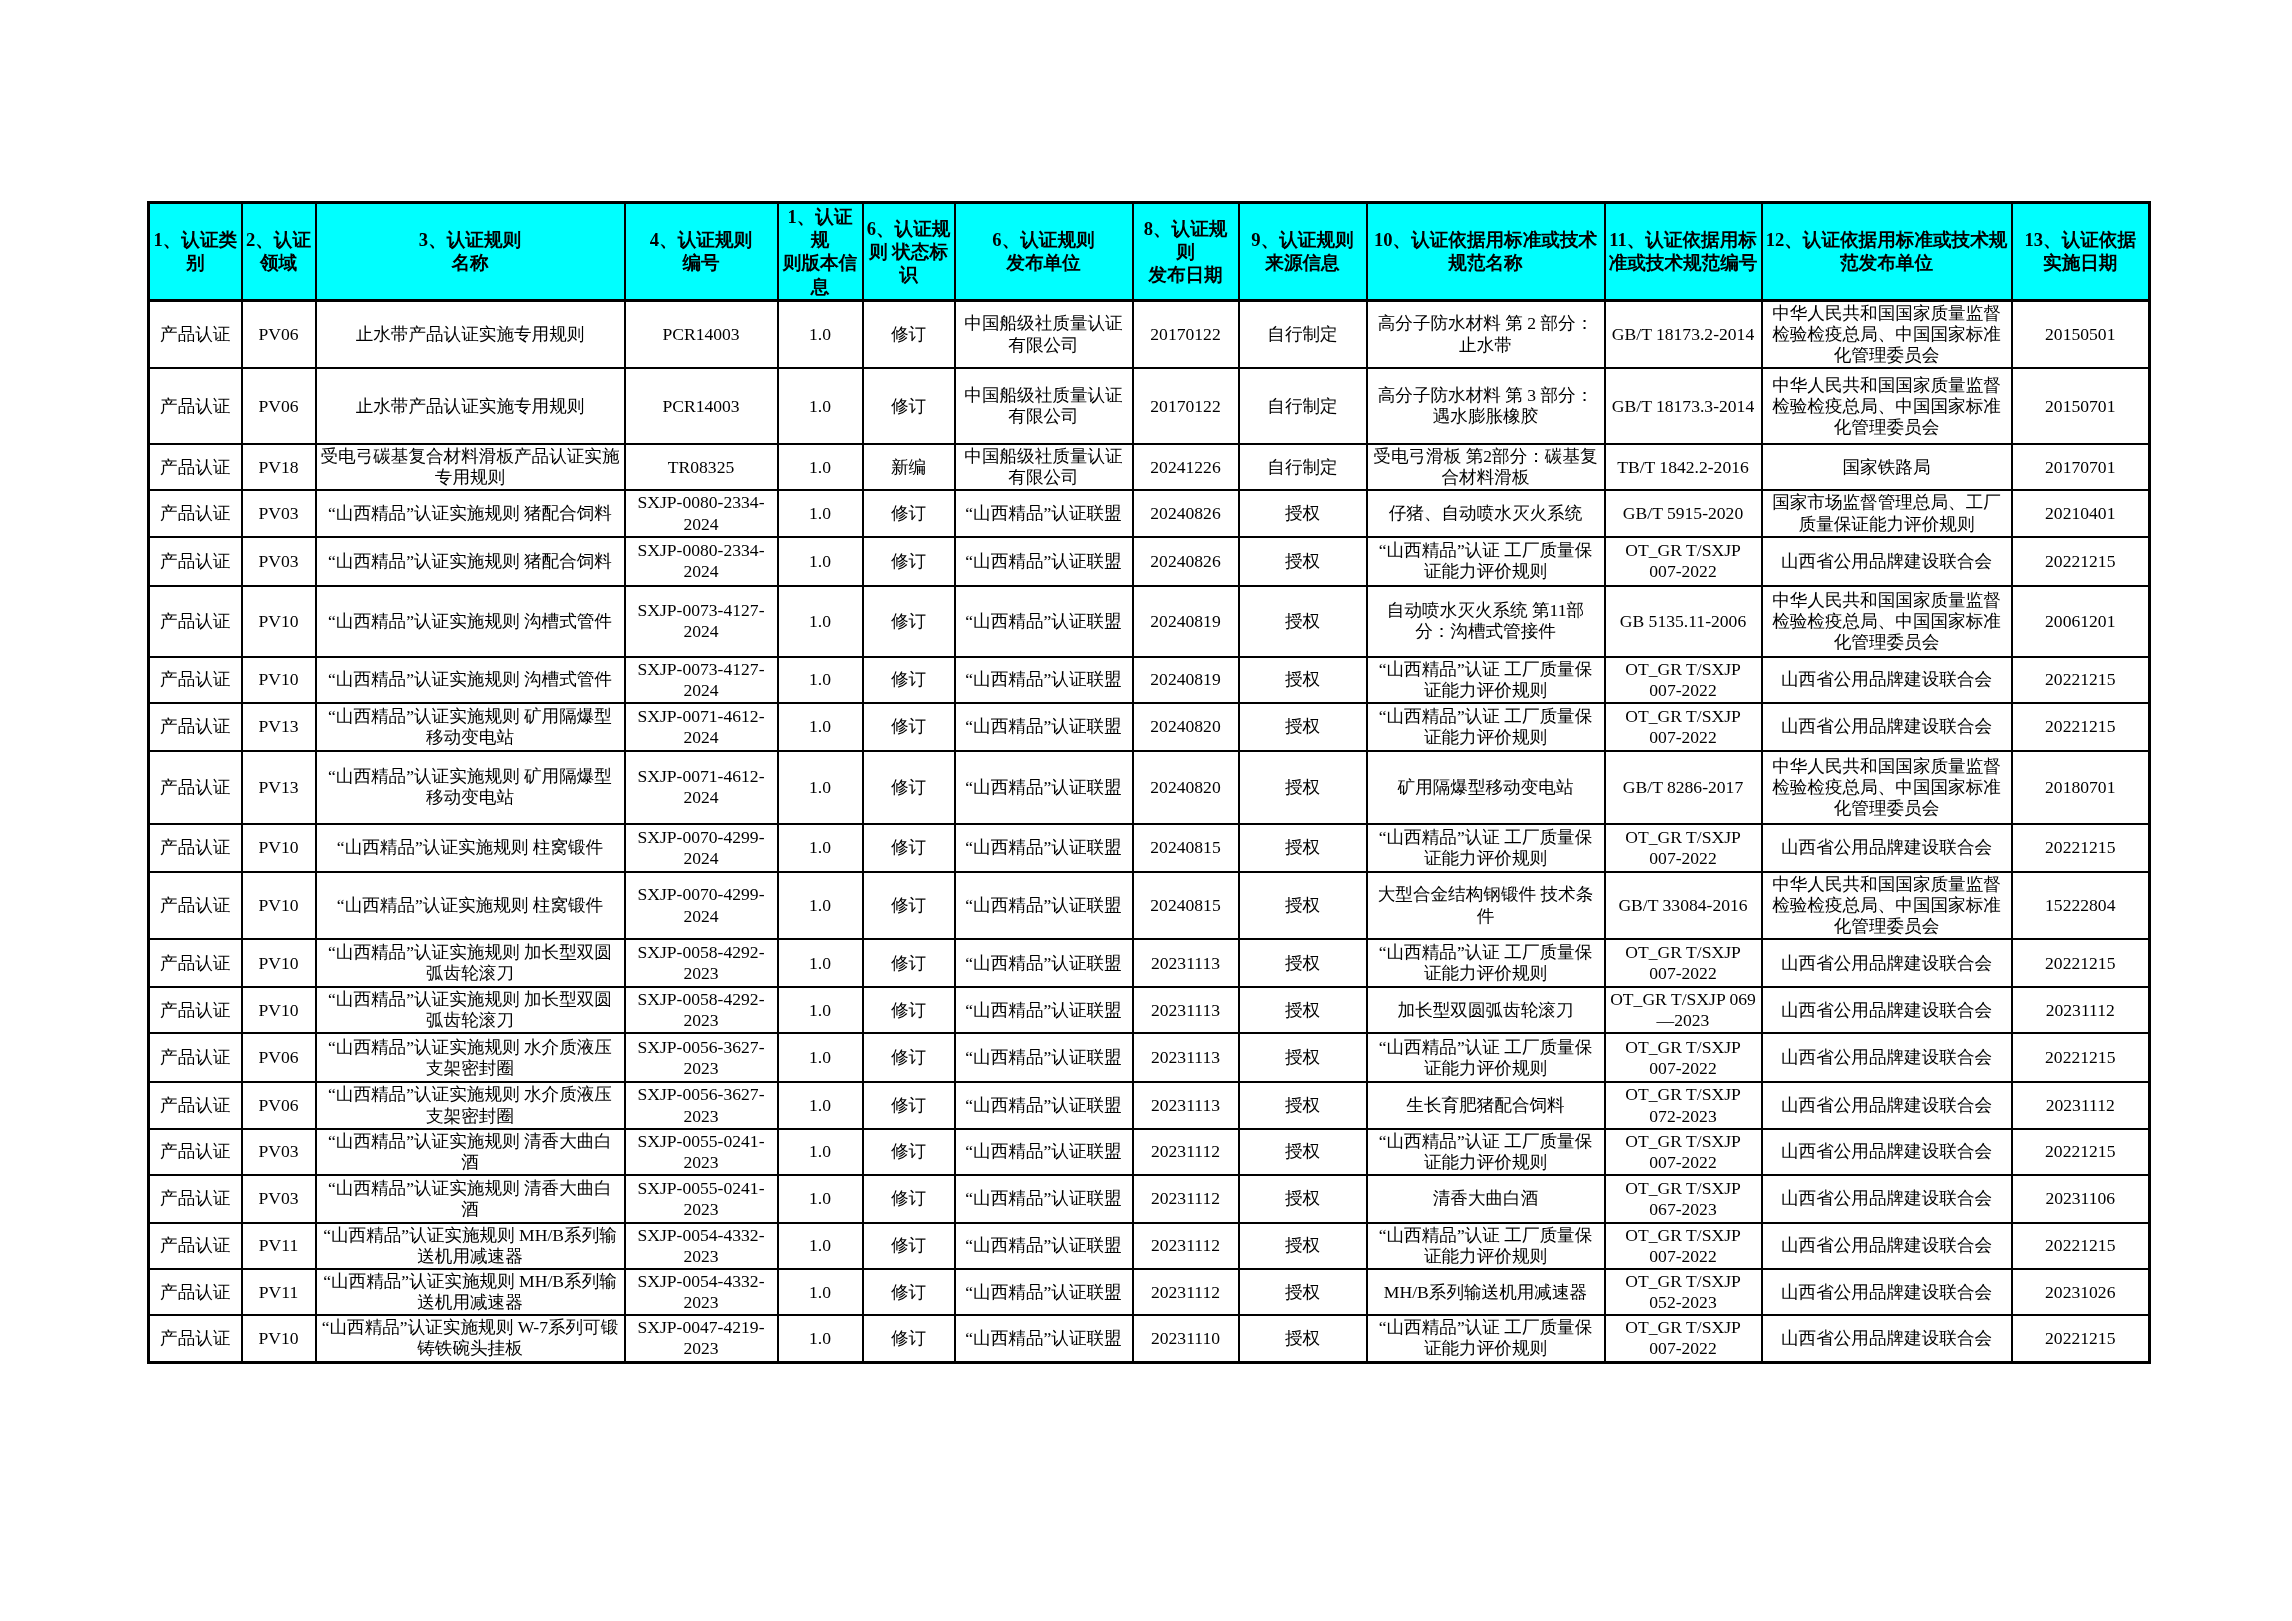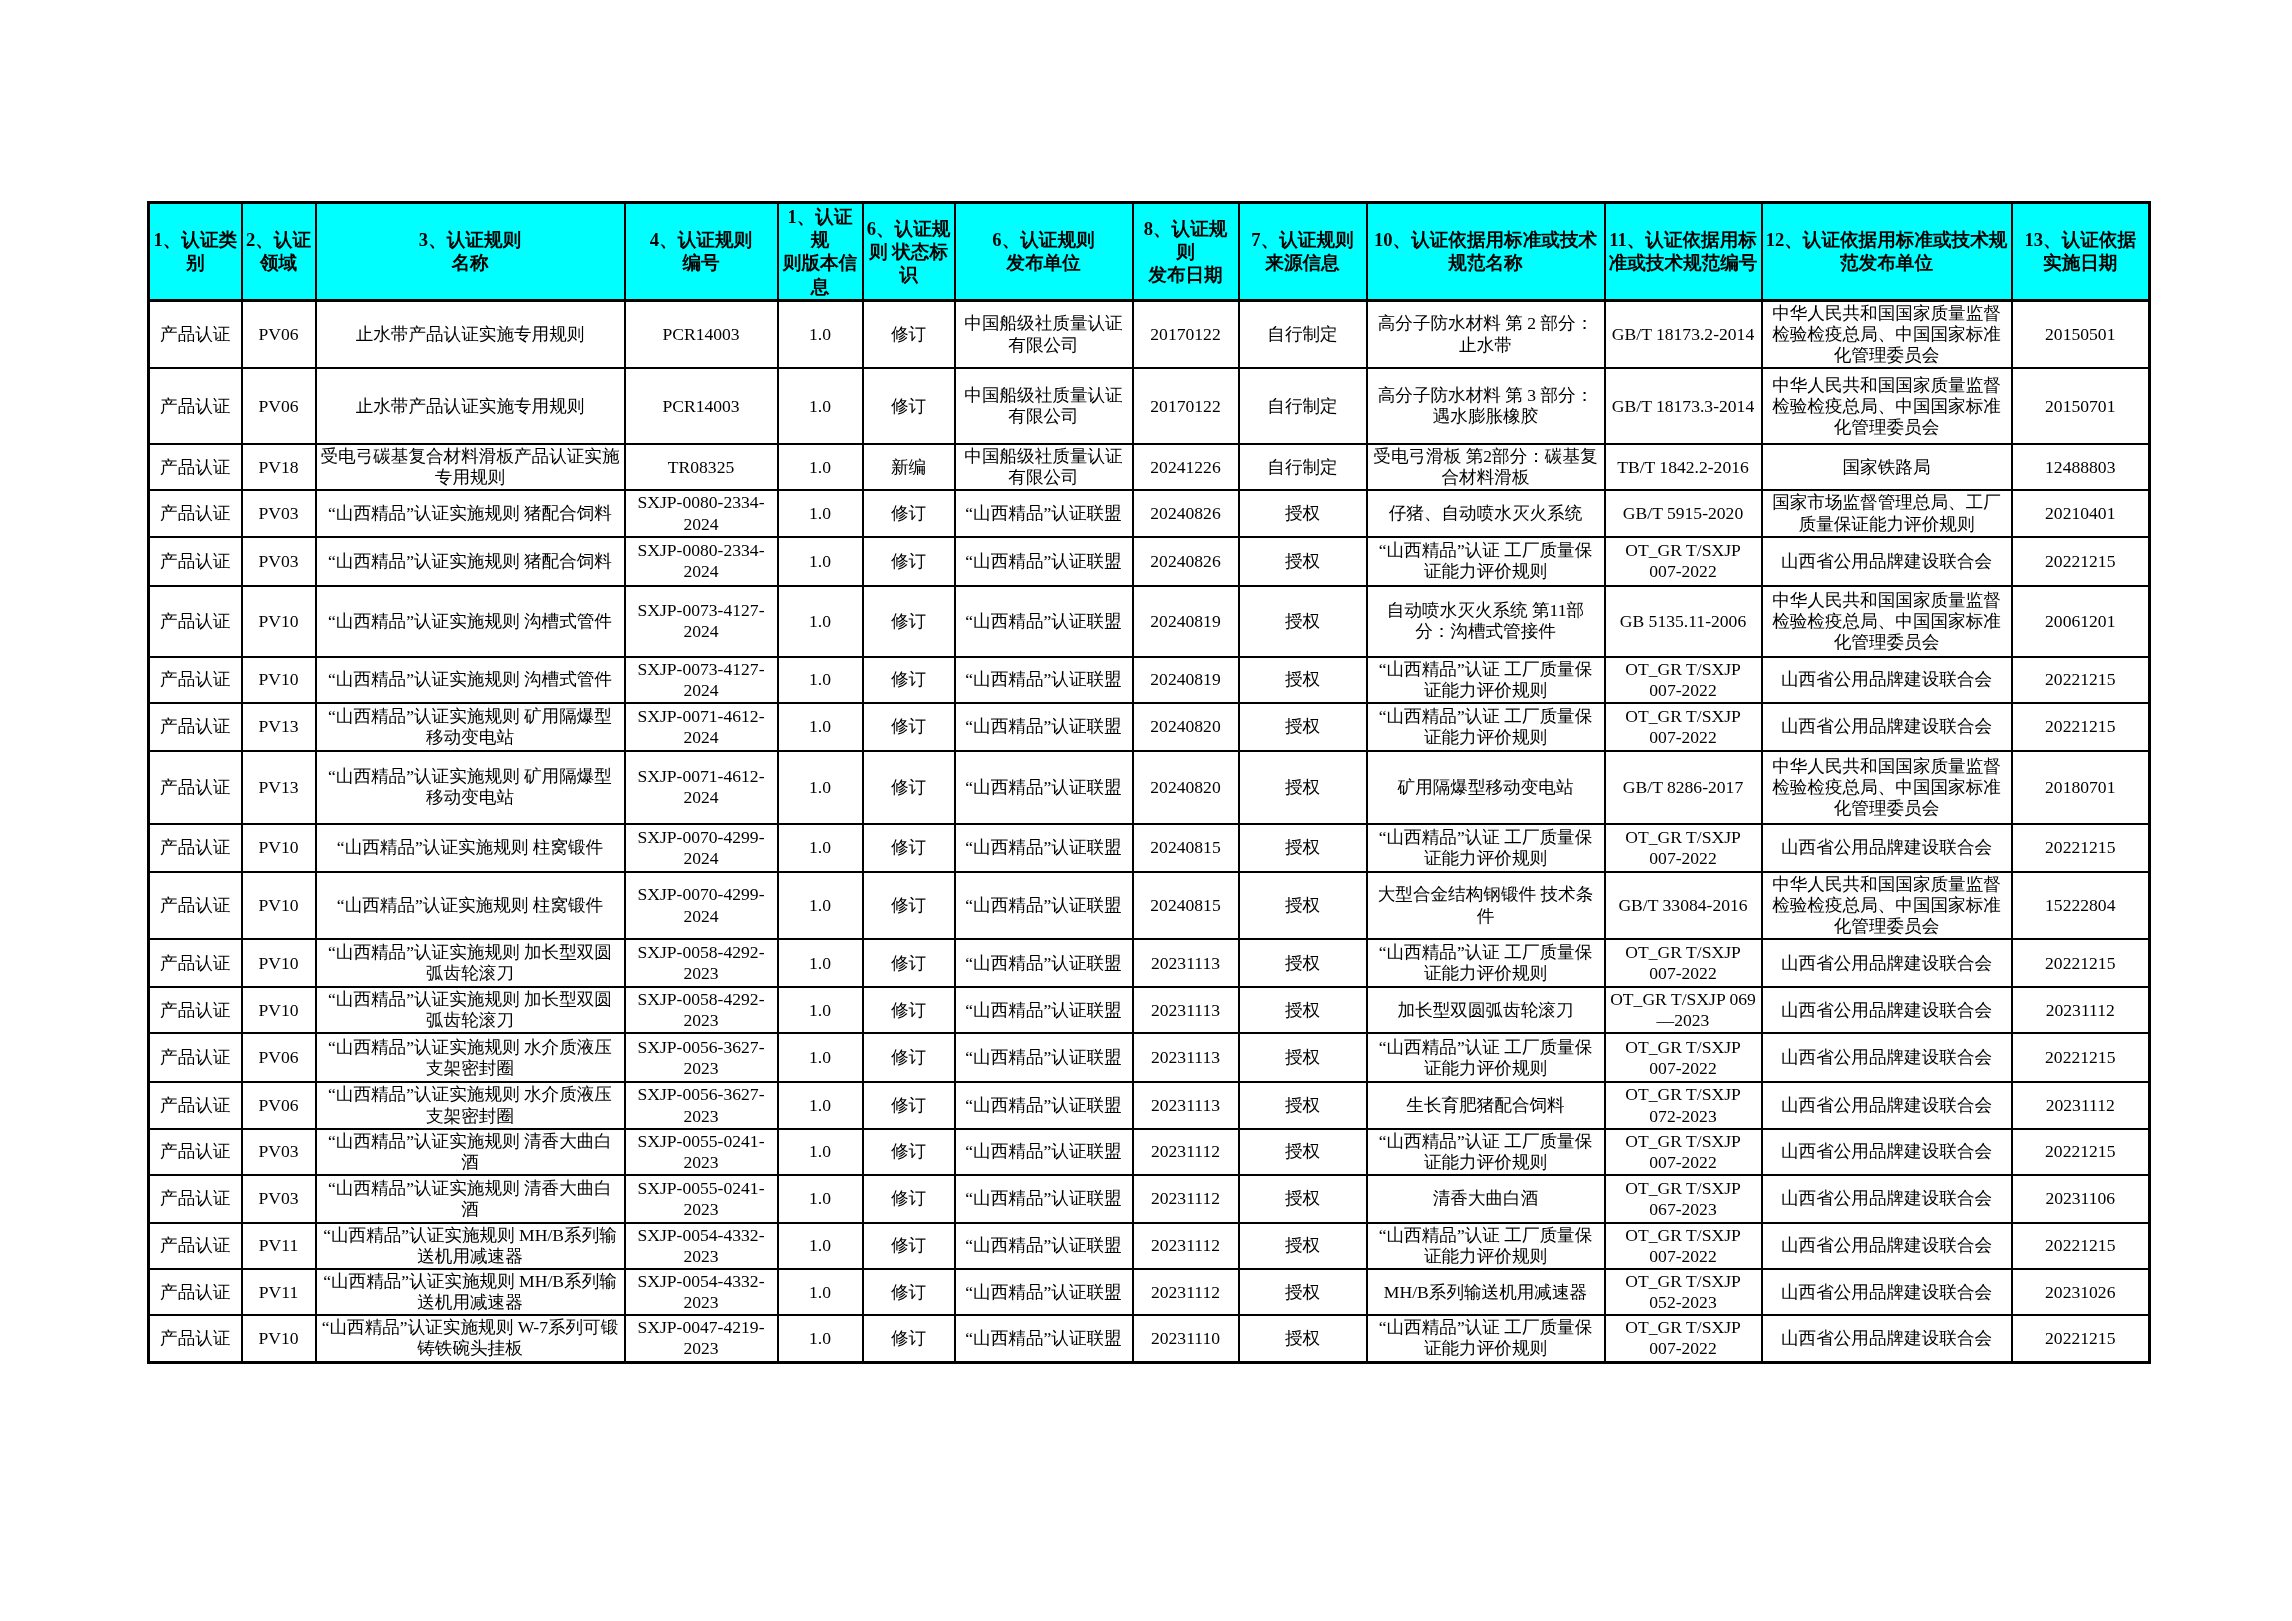--- a/index.html
+++ b/index.html
@@ -103,21 +103,21 @@
         <th>1、认证规
 则版本信
 息</th>
         <th>6、认证规
 则 状态标
 识</th>
         <th>6、认证规则
 发布单位</th>
         <th>8、认证规则
 发布日期</th>
-        <th>7、认证规则
+        <th>9、认证规则
 来源信息</th>
         <th>10、认证依据用标准或技术
 规范名称</th>
         <th>11、认证依据用标
 准或技术规范编号</th>
         <th>12、认证依据用标准或技术规
 范发布单位</th>
         <th>13、认证依据
 实施日期</th>
       </tr>
@@ -159,21 +159,21 @@
           <td>受电弓碳基复合材料滑板产品认证实施专用规则</td>
           <td>TR08325</td>
           <td>1.0</td>
           <td>新编</td>
           <td>中国船级社质量认证有限公司</td>
           <td>20241226</td>
           <td>自行制定</td>
           <td>受电弓滑板 第2部分：碳基复合材料滑板</td>
           <td>TB/T 1842.2-2016</td>
           <td>国家铁路局</td>
-          <td>12488803</td>
+          <td>20170701</td>
         </tr>
         <tr>
           <td>产品认证</td>
           <td>PV03</td>
           <td>“山西精品”认证实施规则 猪配合饲料</td>
           <td>SXJP-0080-2334-2024</td>
           <td>1.0</td>
           <td>修订</td>
           <td>“山西精品”认证联盟</td>
           <td>20240826</td>

